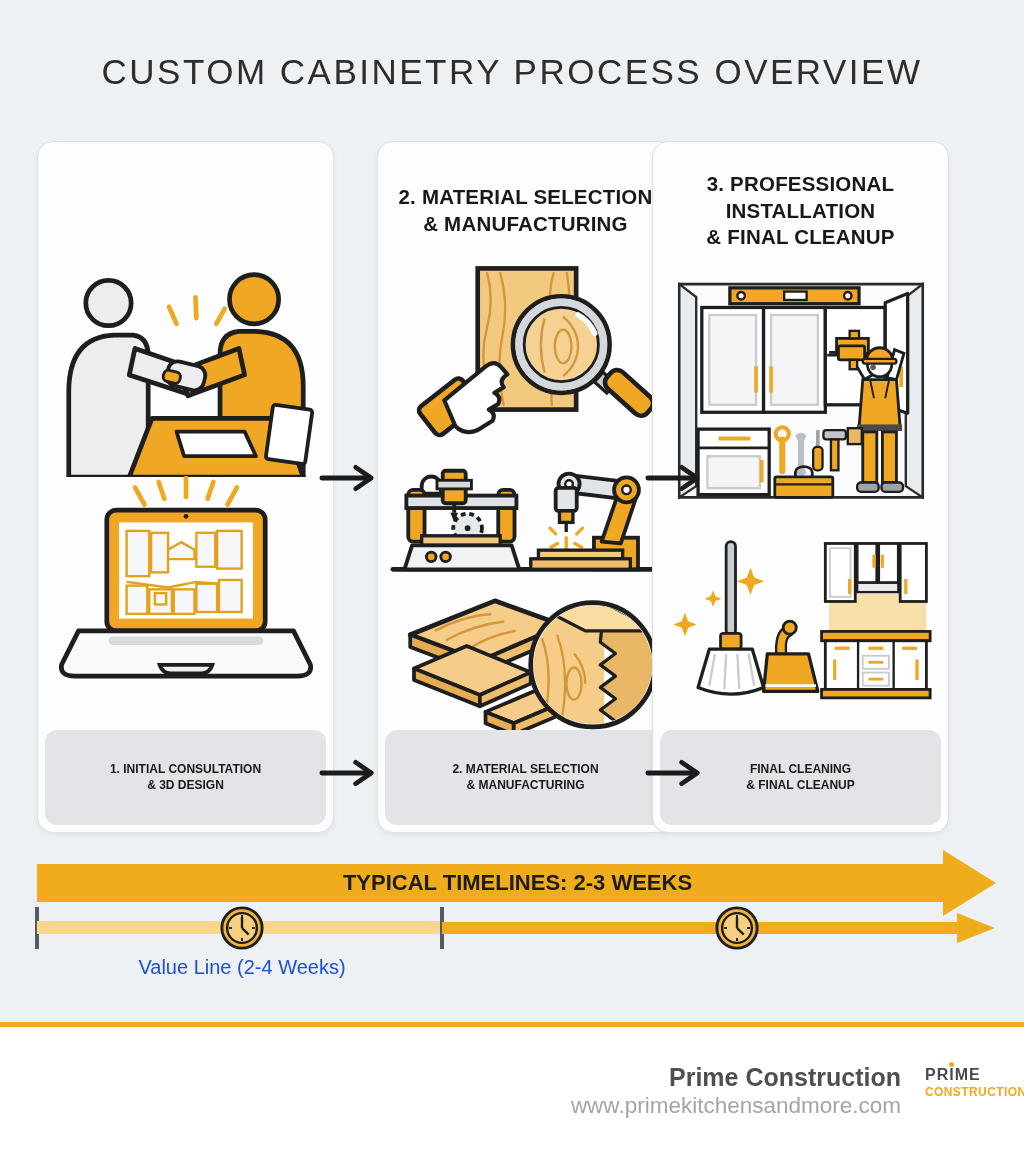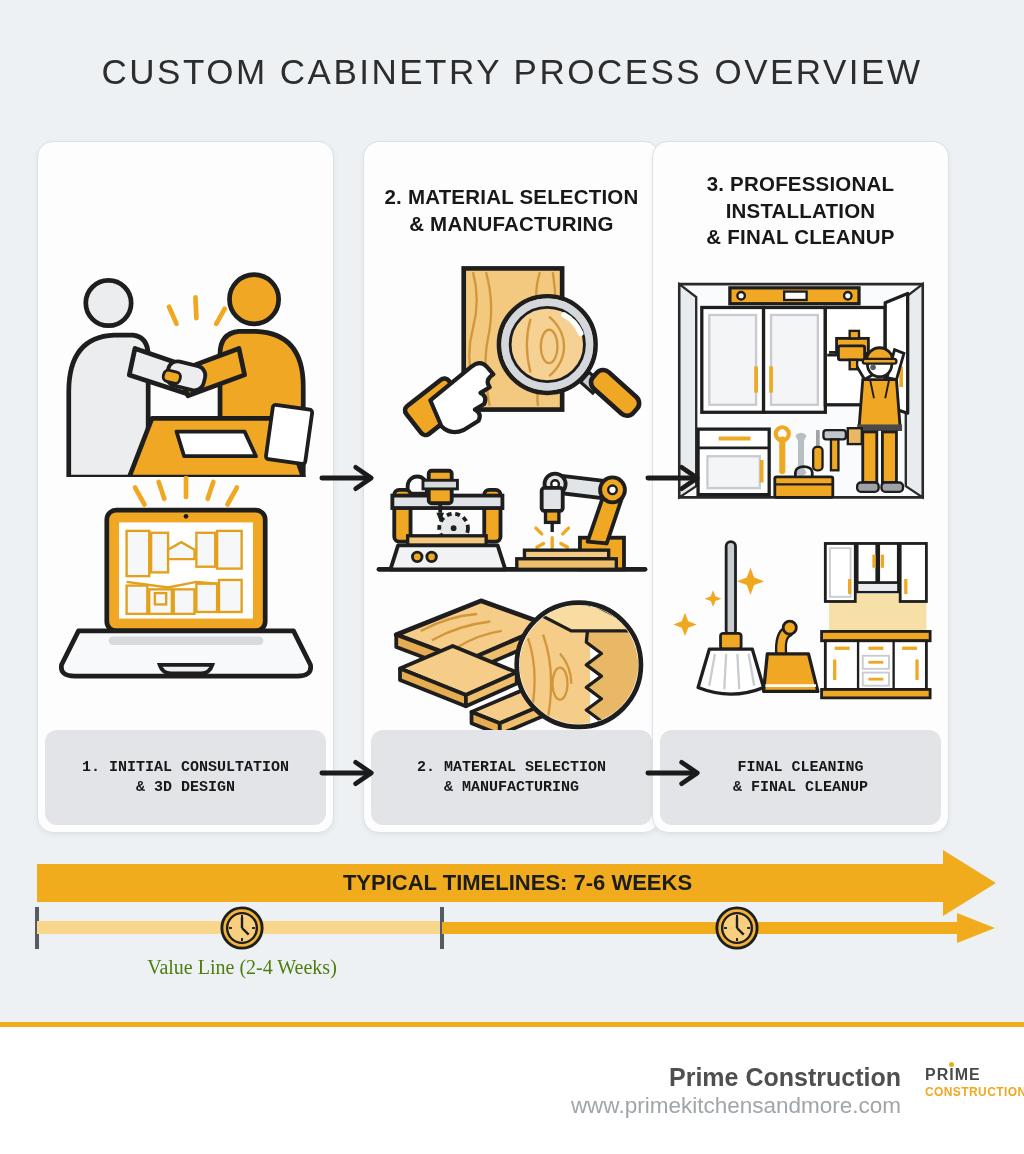--- a/index.html
+++ b/index.html
@@ -4,43 +4,43 @@
 <style>
   html,body{margin:0;padding:0;}
   .page{position:relative;width:1024px;height:1154px;background:#EDF1F3;overflow:hidden;
         font-family:"Liberation Sans", sans-serif;}
   .title{position:absolute;top:52px;left:0;width:100%;text-align:center;
          font-size:35px;letter-spacing:2.5px;color:#2D2D2D;font-weight:400;}
   
   .card{position:absolute;top:141px;width:297px;height:692px;background:#FDFDFE;
         border:1.5px solid #DCE1E5;border-radius:16px;box-sizing:border-box;
         box-shadow:0 2px 5px rgba(60,70,80,.07);}
-  .card1{left:37px;} .card2{left:363px;} .card3{left:652px;}
+  .card1{left:37px;} .card2{left:377px;} .card3{left:652px;}
   .card-header{margin-top:20px;height:98px;display:flex;align-items:center;justify-content:center;
          text-align:center;font-weight:700;font-size:20.5px;line-height:1.3;
          white-space:pre-line;color:#181818;letter-spacing:.2px;}
   .card-footer{position:absolute;left:7px;right:7px;bottom:7px;height:95px;background:#E2E4E7;
          border-radius:12px;display:flex;align-items:center;justify-content:center;text-align:center;
-         font-weight:700;font-size:15px;line-height:1.32;white-space:pre-line;color:#181818;font-family:Liberation Mono, monospace;}
+         font-weight:700;font-size:12px;line-height:1.32;white-space:pre-line;color:#181818;}
   .illus{position:absolute;left:50%;transform:translateX(-50%);}
   .arrow{position:absolute;width:58px;height:30px;}
   .a1{left:319px;} .a2{left:645px;}
   .amid{top:463px;} .afoot{top:758px;}
   
   .tbar{position:absolute;top:849px;left:37px;width:961px;height:68px;}
   .tbar-text{position:absolute;top:0;left:0;width:100%;height:68px;display:flex;
          align-items:center;justify-content:center;color:#1C1C1C;font-size:22px;}
   .tbar-text .b{font-weight:700;}
   .tick{position:absolute;width:4px;height:42px;top:907px;background:#565B5F;}
   .tick1{left:35px;} .tick2{left:440px;}
   .seg-light{position:absolute;top:921px;left:37px;width:405px;height:13px;background:#F8D78C;}
   .seg-dark{position:absolute;top:911px;left:442px;width:556px;height:34px;}
   .clock{position:absolute;width:46px;height:46px;top:905px;}
   .c1{left:219px;} .c2{left:714px;}
-  .seg-label{position:absolute;top:956px;text-align:center;font-size:20px;color:#4d7c0f;font-family:Liberation Serif, serif;}
+  .seg-label{position:absolute;top:956px;text-align:center;font-size:20px;color:#1d4ed8;}
   .sl1{left:37px;width:410px;} .sl2{left:457px;width:560px;}
   
   .gold-line{position:absolute;top:1022px;left:0;width:1024px;height:5px;background:#F0AC1C;}
   .foot{position:absolute;top:1027px;left:0;width:1024px;height:127px;background:#FFFFFF;}
   .company{position:absolute;top:36px;right:123px;font-size:25px;font-weight:700;color:#4F4F4F;}
   .website{position:absolute;top:66px;right:123px;font-size:22.5px;color:#9FA5A9;}
   .logo{position:absolute;left:925px;top:40px;line-height:1;}
   .logo-top{font-size:16px;font-weight:700;color:#4A4A4A;letter-spacing:1px;}
   .logo-i{position:relative;}
   .logo-i::after{content:'';position:absolute;left:50%;margin-left:-2.5px;top:-4px;
@@ -345,21 +345,21 @@
       <line x1="3" y1="14" x2="52" y2="14"></line>
         <polyline points="38,3 54,14 38,25"></polyline>
       </g>
     </svg>
 
   <div class="tbar">
     <svg width="961" height="68" viewBox="0 0 961 68">
       <polygon points="0,15 906,15 906,1 959,34 906,67 906,53 0,53" fill="#F0AC1C"></polygon>
     </svg>
     <div class="tbar-text">
-      <span class="b">TYPICAL TIMELINES: 7-6 WEEKS</span>
+      <span class="b">TYPICAL TIMELINES: 2-3 WEEKS</span>
     </div>
   </div>
 
   <div class="tick tick1"></div>
   <div class="seg-light"></div>
   <div class="tick tick2"></div>
   <svg class="seg-dark" width="556" height="34" viewBox="0 0 556 34">
     <polygon points="0,11 515,11 515,2 553,17 515,32 515,23 0,23" fill="#F0AC1C"></polygon>
   </svg>
   <svg class="clock c1" viewBox="0 0 48 48">

